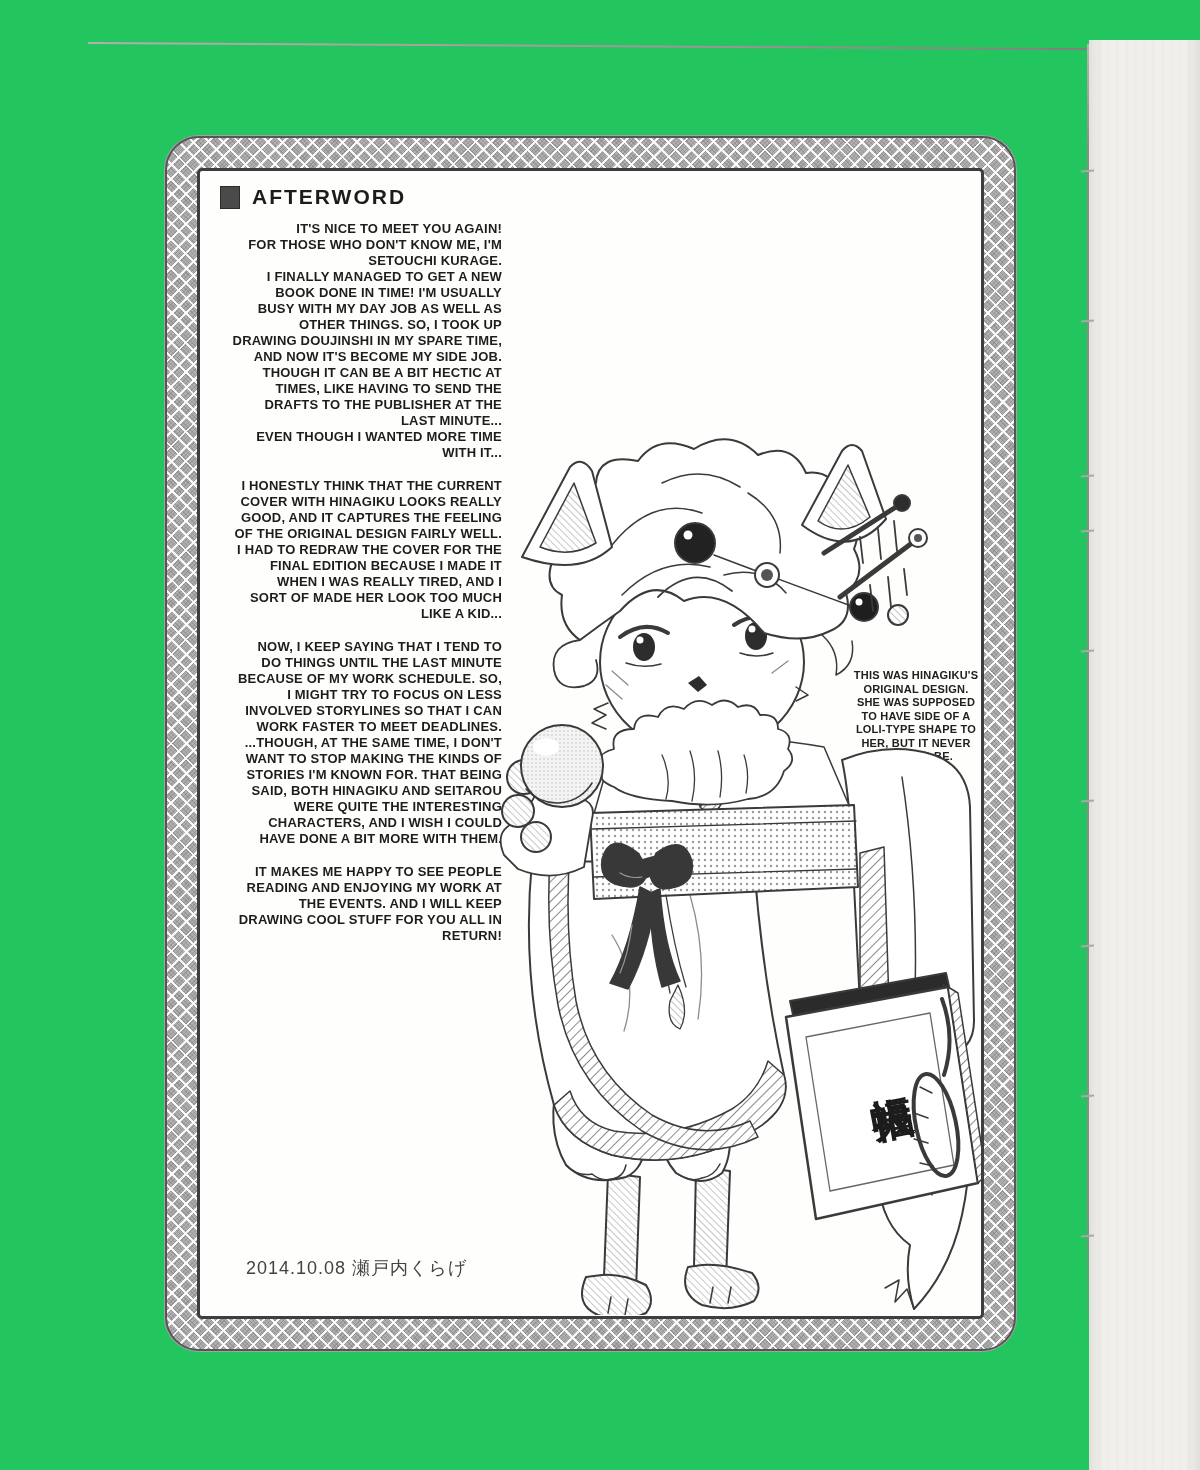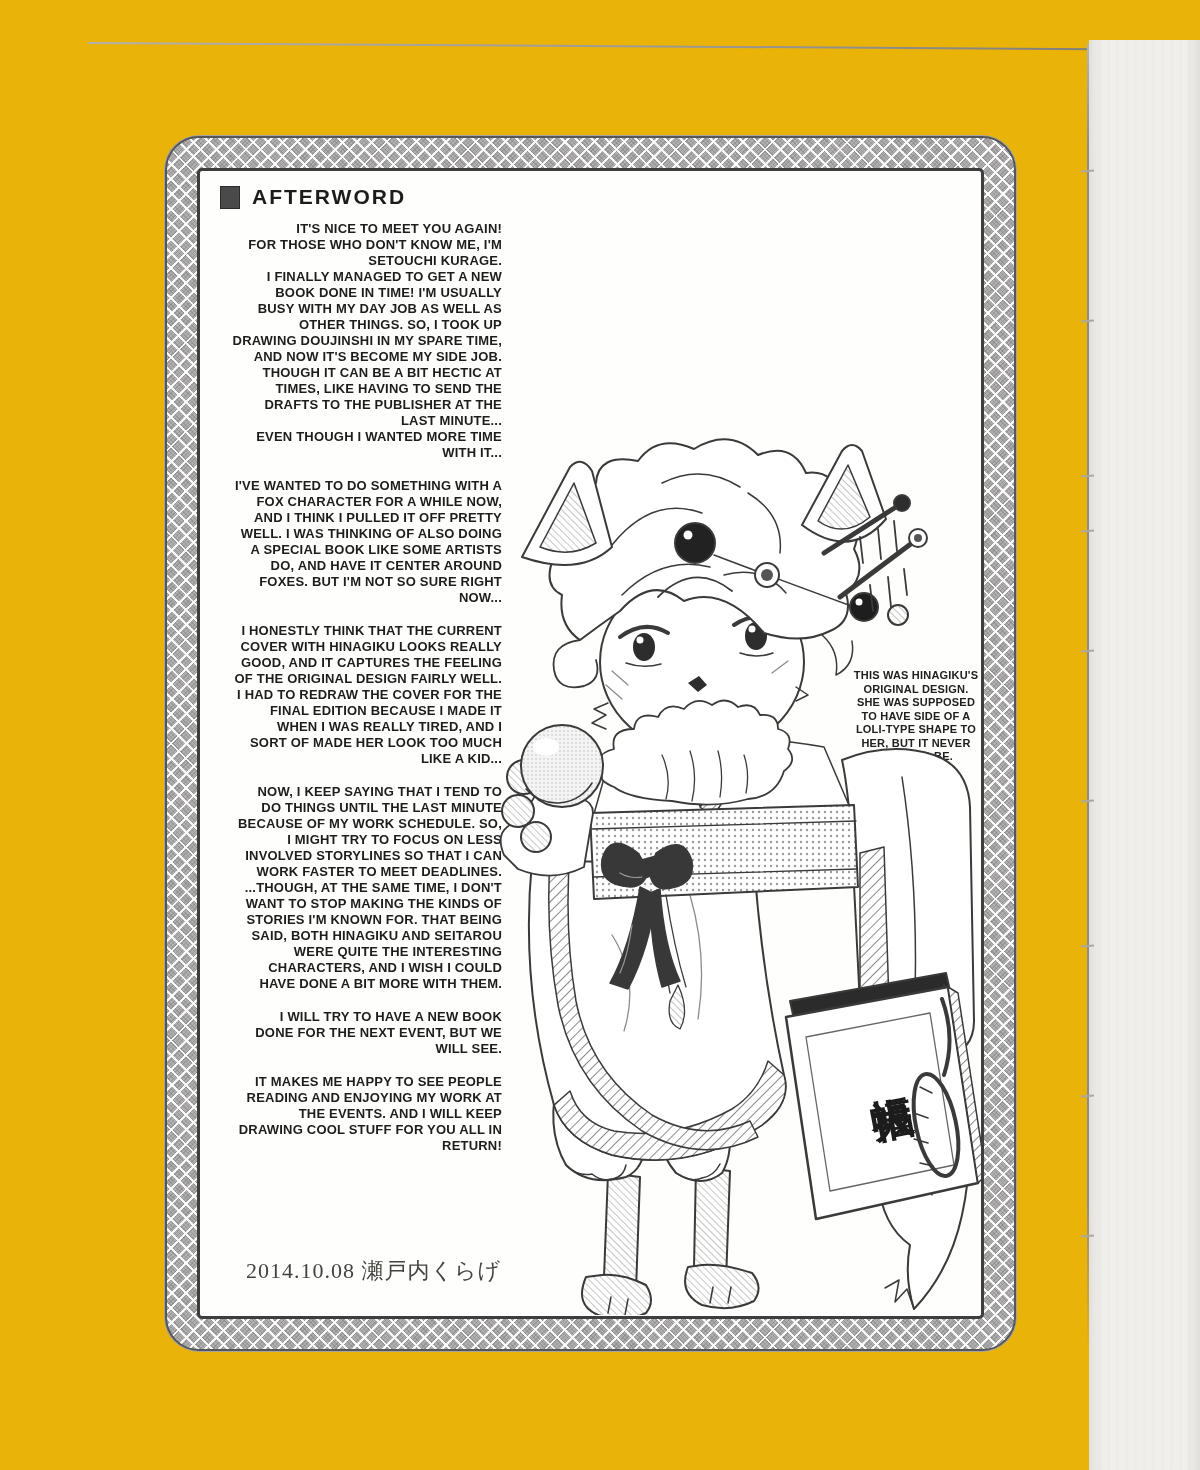--- a/index.html
+++ b/index.html
@@ -1,19 +1,19 @@
 <!DOCTYPE html>
 <html><head>
 <meta charset="utf-8">
 <style>
   * { margin:0; padding:0; box-sizing:border-box; }
   html,body { background:#ffffff; }
   .stage {
     position:relative; width:1200px; height:1470px;
-    background:#eab308; overflow:hidden;
+    background:#22c55e; overflow:hidden;
     font-family:"Liberation Sans", sans-serif;
   }
   
   .top-edge-line {
     position:absolute; left:88px; top:42px; width:1052px; height:2px;
     background:linear-gradient(90deg,#b3b0ab,#9a9792 60%,#7e7c78);
     transform:rotate(0.35deg); transform-origin:left center;
   }
   .outer-right {
     position:absolute; left:1089px; top:40px; width:111px; height:1430px;
@@ -71,22 +71,22 @@
   .side-note {
     position:absolute; left:648px; top:498px; width:136px;
     font-size:11px; line-height:13.5px; font-weight:bold; letter-spacing:0.2px;
     color:#202020; text-align:center; white-space:pre-line;
   }
   
   .illustration { position:absolute; left:262px; top:254px; width:522px; height:890px; }
   
   .date-line {
     position:absolute; left:46px; top:1085px;
-    font-family:Liberation Serif, serif;
-    font-size:22px; color:#45433f; letter-spacing:1px;
+    font-family:Liberation Sans, sans-serif;
+    font-size:18px; color:#45433f; letter-spacing:1px;
   }
   .page-number {
     position:absolute; left:150px; top:1353px; width:851px; text-align:center;
     font-family:"DejaVu Sans", sans-serif;
     font-size:21px; color:#4d4d4d;
   }
 </style>
 </head>
 <body>
 
@@ -122,28 +122,20 @@
 BUSY WITH MY DAY JOB AS WELL AS
 OTHER THINGS. SO, I TOOK UP
 DRAWING DOUJINSHI IN MY SPARE TIME,
 AND NOW IT'S BECOME MY SIDE JOB.
 THOUGH IT CAN BE A BIT HECTIC AT
 TIMES, LIKE HAVING TO SEND THE
 DRAFTS TO THE PUBLISHER AT THE
 LAST MINUTE...
 EVEN THOUGH I WANTED MORE TIME
 WITH IT...</p>
-        <p>I'VE WANTED TO DO SOMETHING WITH A
-FOX CHARACTER FOR A WHILE NOW,
-AND I THINK I PULLED IT OFF PRETTY
-WELL. I WAS THINKING OF ALSO DOING
-A SPECIAL BOOK LIKE SOME ARTISTS
-DO, AND HAVE IT CENTER AROUND
-FOXES. BUT I'M NOT SO SURE RIGHT
-NOW...</p>
         <p>I HONESTLY THINK THAT THE CURRENT
 COVER WITH HINAGIKU LOOKS REALLY
 GOOD, AND IT CAPTURES THE FEELING
 OF THE ORIGINAL DESIGN FAIRLY WELL.
 I HAD TO REDRAW THE COVER FOR THE
 FINAL EDITION BECAUSE I MADE IT
 WHEN I WAS REALLY TIRED, AND I
 SORT OF MADE HER LOOK TOO MUCH
 LIKE A KID...</p>
         <p>NOW, I KEEP SAYING THAT I TEND TO
@@ -152,23 +144,20 @@
 I MIGHT TRY TO FOCUS ON LESS
 INVOLVED STORYLINES SO THAT I CAN
 WORK FASTER TO MEET DEADLINES.
 ...THOUGH, AT THE SAME TIME, I DON'T
 WANT TO STOP MAKING THE KINDS OF
 STORIES I'M KNOWN FOR. THAT BEING
 SAID, BOTH HINAGIKU AND SEITAROU
 WERE QUITE THE INTERESTING
 CHARACTERS, AND I WISH I COULD
 HAVE DONE A BIT MORE WITH THEM.</p>
-        <p>I WILL TRY TO HAVE A NEW BOOK
-DONE FOR THE NEXT EVENT, BUT WE
-WILL SEE.</p>
         <p>IT MAKES ME HAPPY TO SEE PEOPLE
 READING AND ENJOYING MY WORK AT
 THE EVENTS. AND I WILL KEEP
 DRAWING COOL STUFF FOR YOU ALL IN
 RETURN!</p>
       </div>
 
       <div class="side-note">THIS WAS HINAGIKU'S
 ORIGINAL DESIGN.
 SHE WAS SUPPOSED

